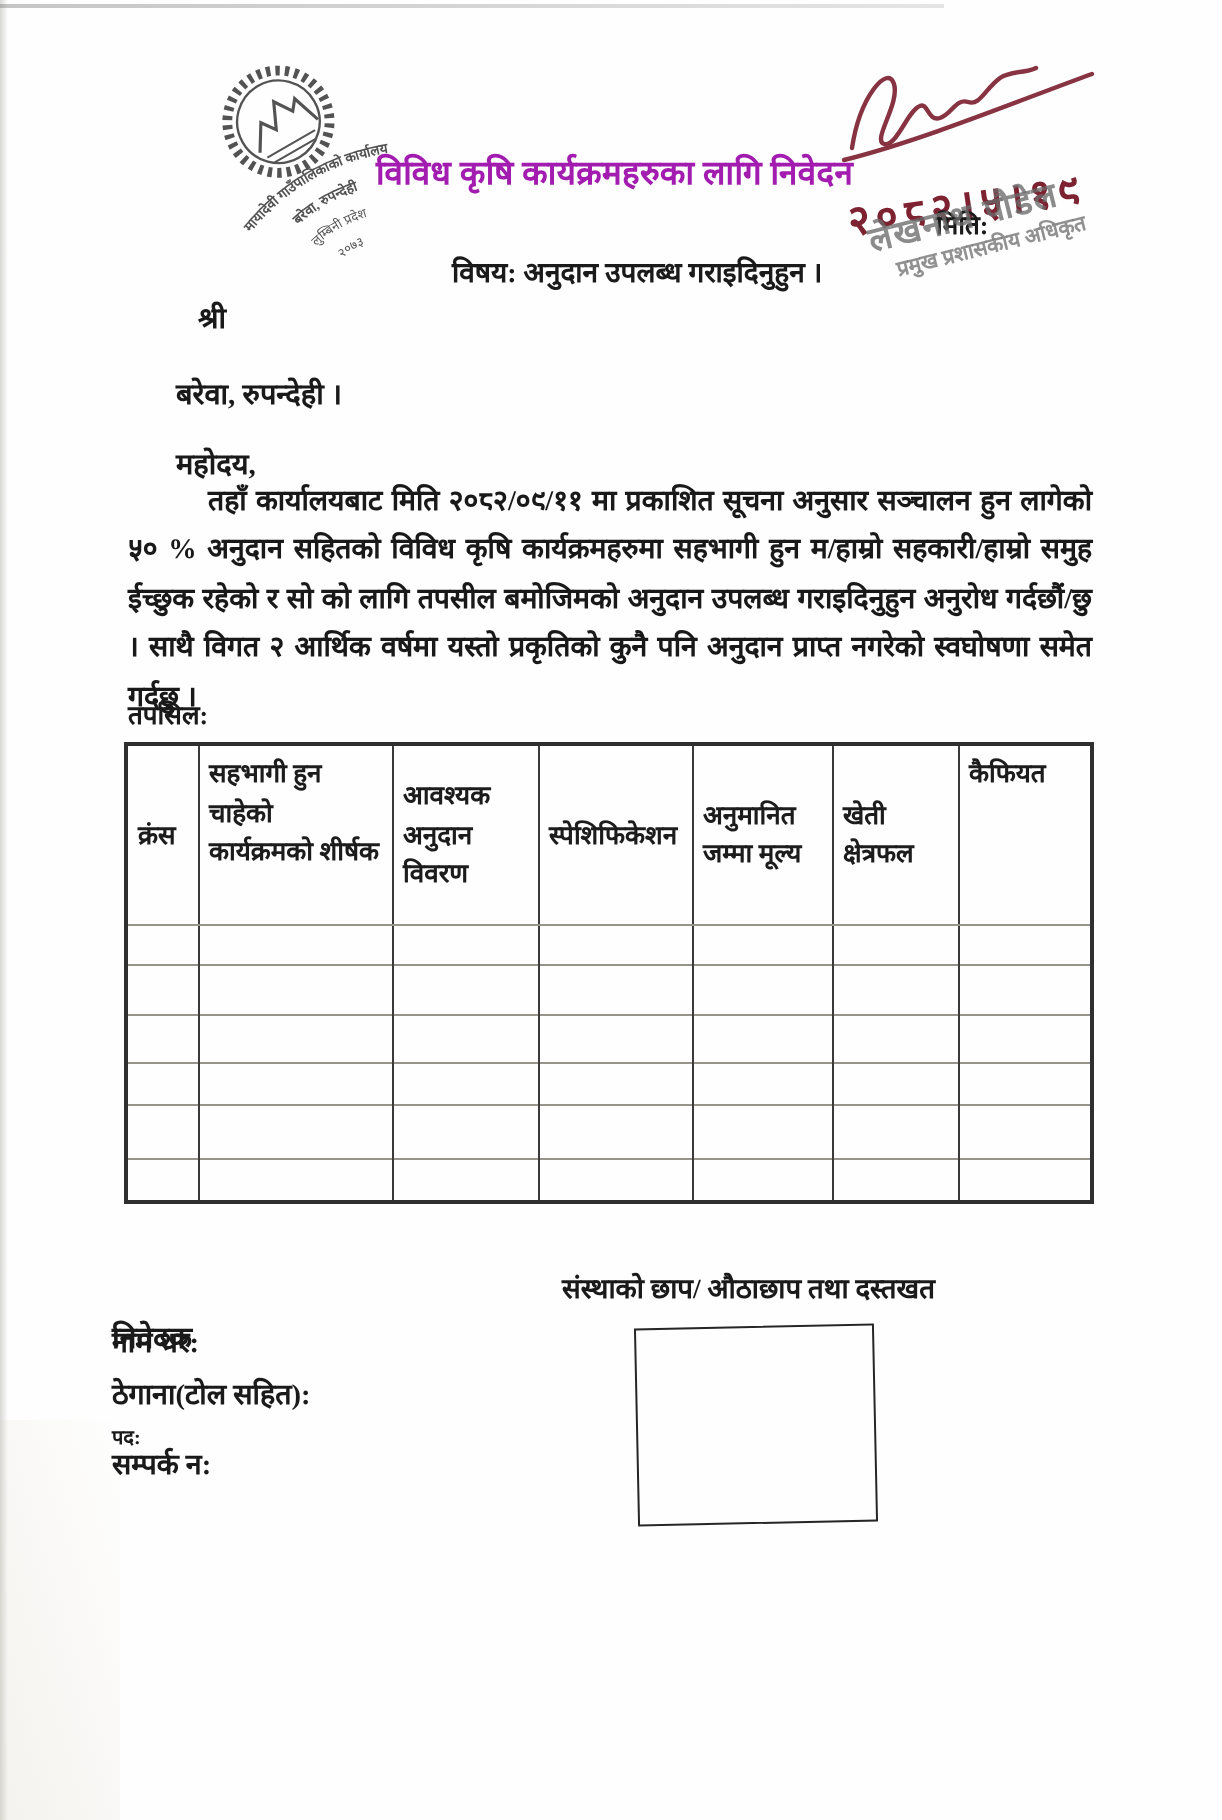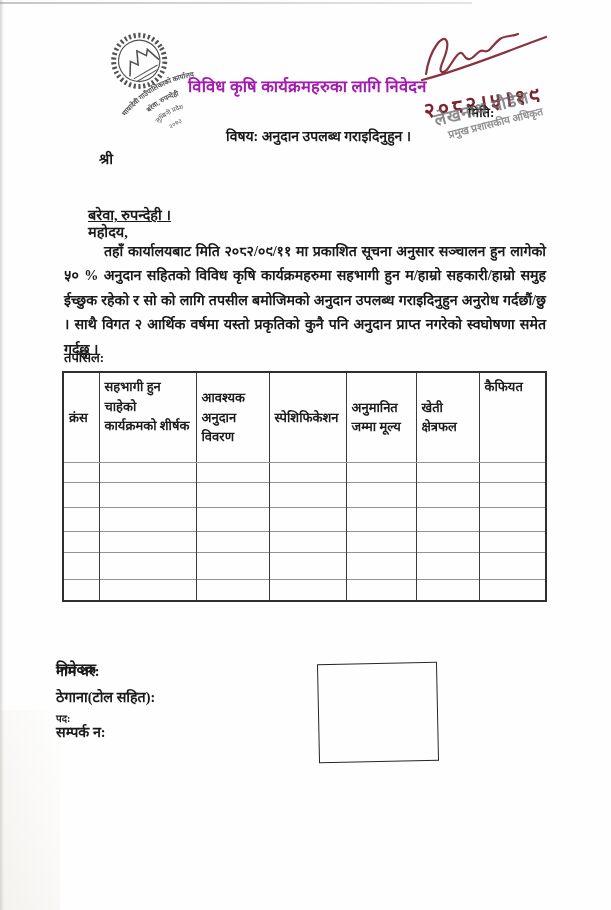--- a/index.html
+++ b/index.html
@@ -42,21 +42,21 @@
     letter-spacing: 1px; }
   .gray-stamp .stamp-title { font-size: 10.5px; font-weight: 600; color: rgba(118,118,118,.8);
     margin-left: 10px; margin-top: -1px; }
 
   .subject-line { position: absolute; left: 226px; top: 126px; font-size: 14px; font-weight: 600;
     white-space: nowrap; text-align: center; }
 
   .addr { position: absolute; font-size: 14.5px; font-weight: 600; white-space: nowrap; }
   .addr-salutation { left: 99px; top: 148px; }
   .addr-office { left: 88px; top: 172px; }
-  .addr-place { left: 88px; top: 204px; text-decoration: underline; }
+  .addr-place { left: 88px; top: 186px; }
   .addr-greeting { left: 88px; top: 221px; }
 
   .body-paragraph { position: absolute; left: 64px; top: 239px; width: 482px;
     font-size: 14.2px; font-weight: 700; line-height: 24.4px; text-align: justify;
     text-indent: 40px; color: #191919; }
 
   .schedule-label { position: absolute; left: 64px; top: 348px; font-size: 13px; font-weight: 700; }
 
   
   .detail-table { position: absolute; left: 62px; top: 371px; width: 483px;
@@ -217,15 +217,16 @@
         </tr>
     </tbody>
   </table>
 
   <div class="foot applicant-label">निवेदक</div>
   <div class="foot field-1">नाम थर:</div>
   <div class="foot field-2">ठेगाना(टोल सहित):</div>
   <div class="foot field-3">पद:</div>
   <div class="foot field-4">सम्पर्क न:</div>
 
+  <div class="foot sealbox-label">संस्थाको छाप/ औठाछाप तथा दस्तखत</div>
   <div class="seal-box"></div>
 
 </div>
 
 </body></html>

